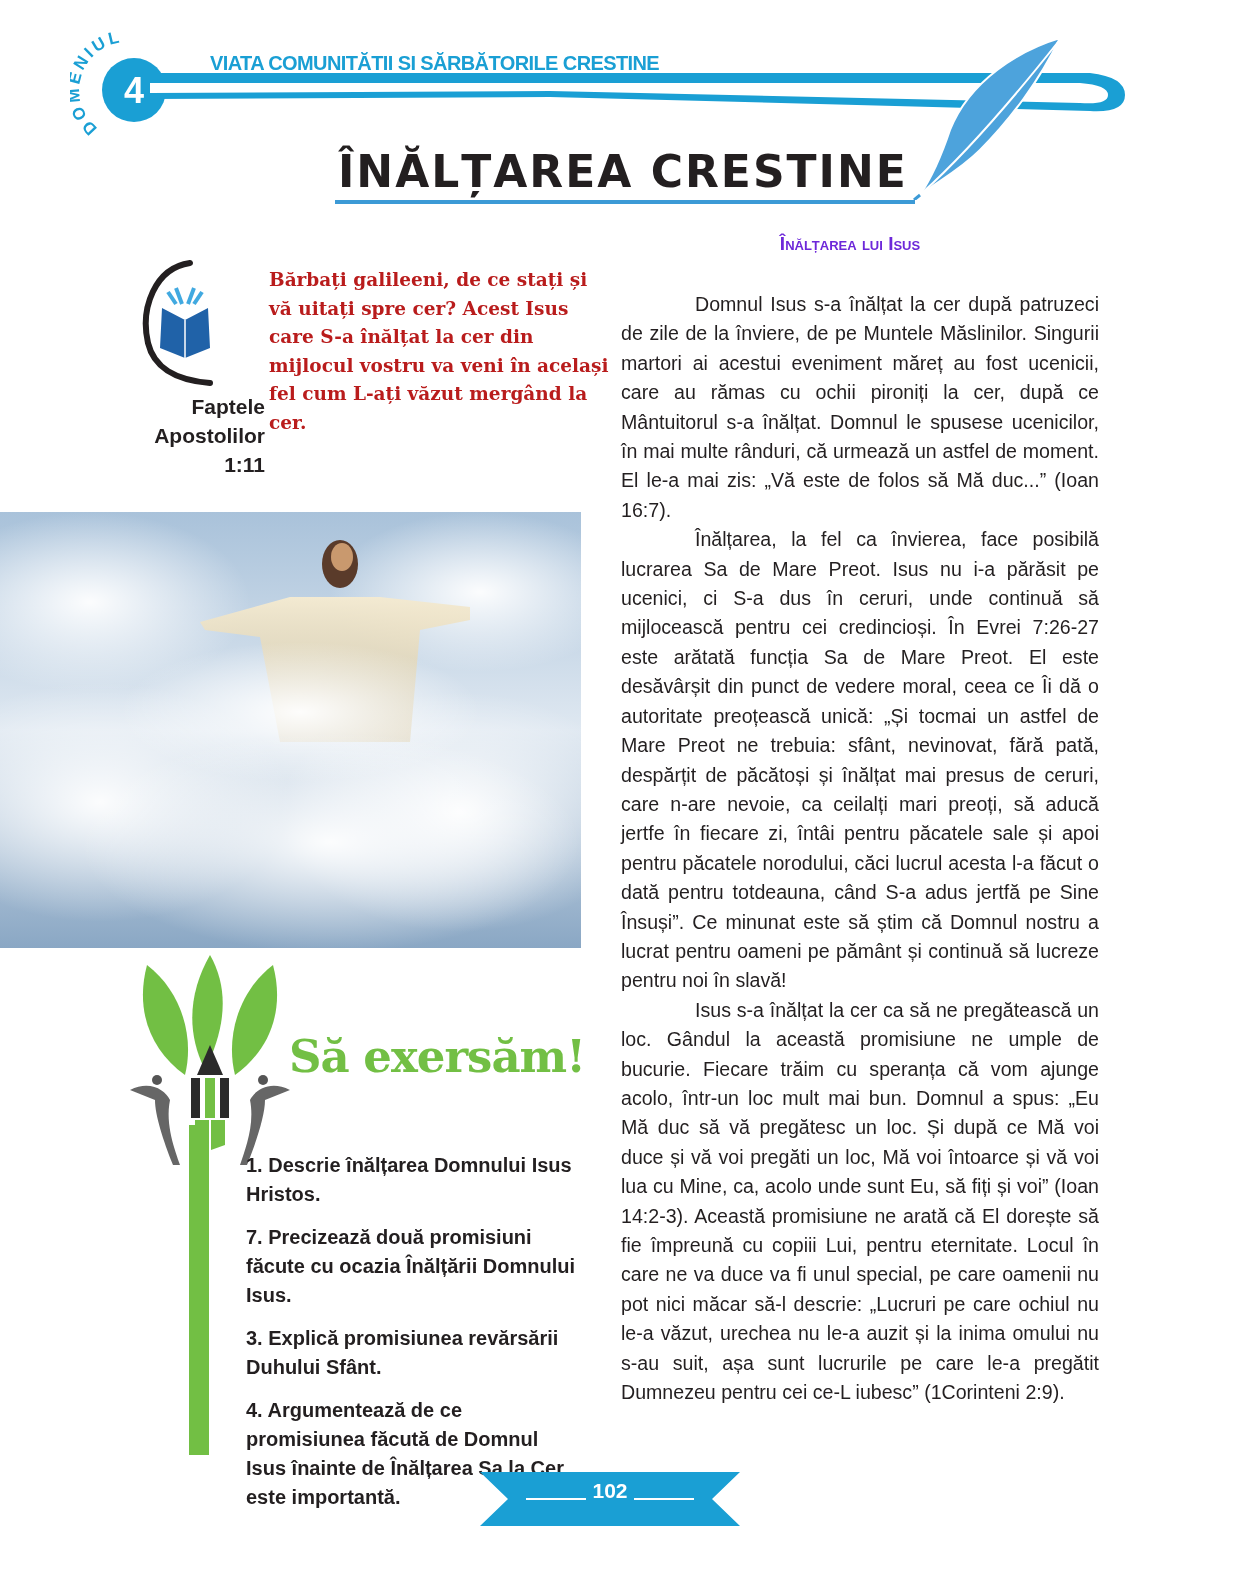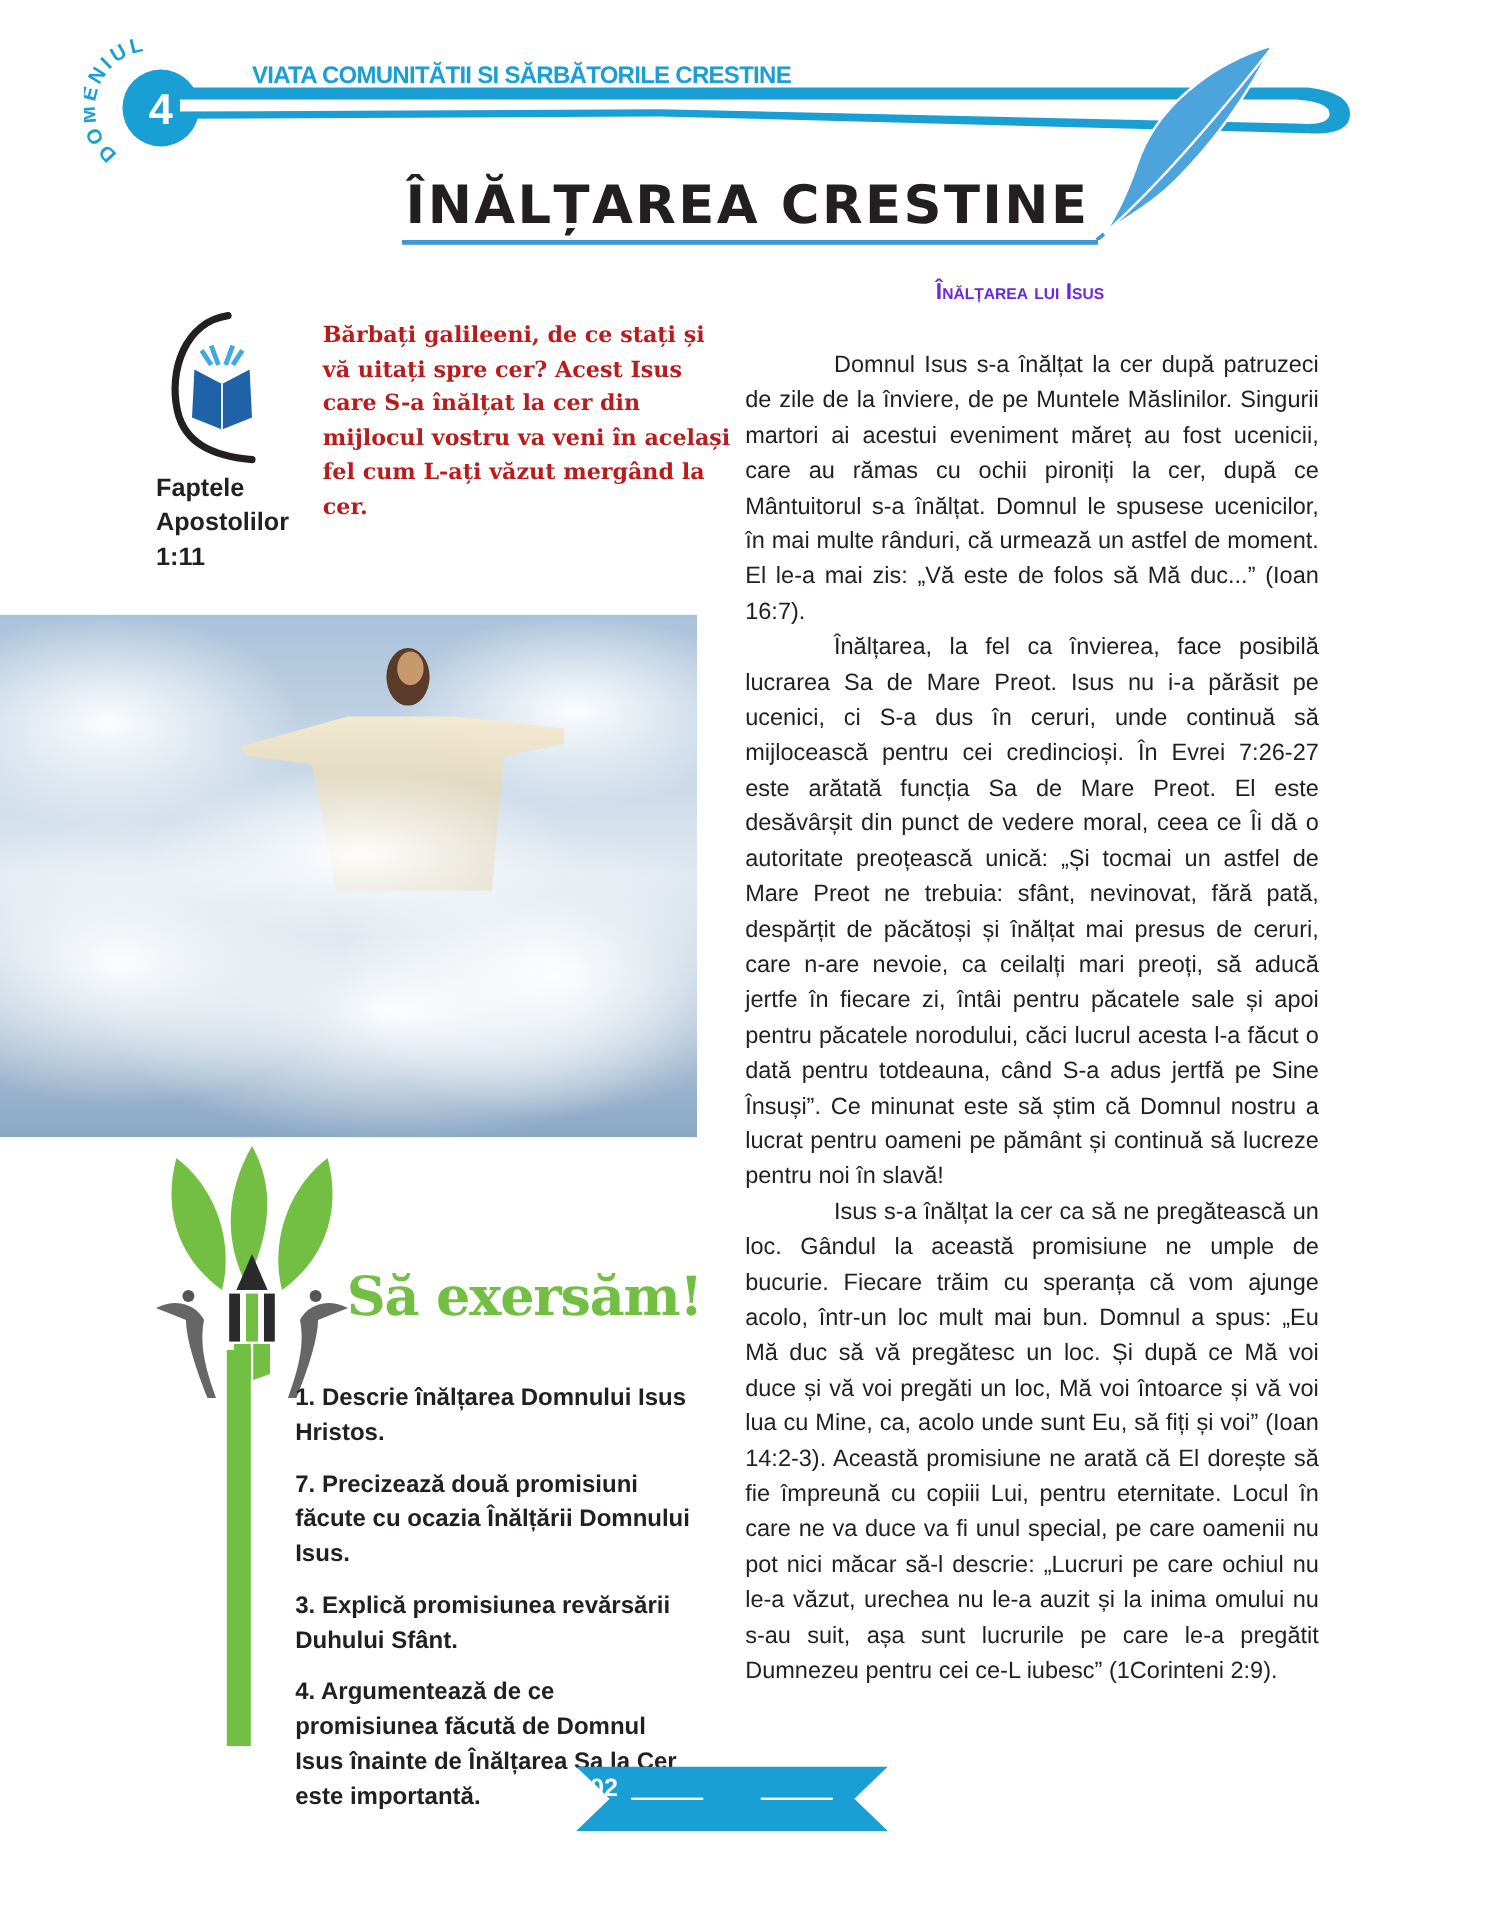--- a/index.html
+++ b/index.html
@@ -10,40 +10,40 @@
   #domain-badge { left:70px; top:30px; width:120px; height:120px; }
   #header-bar { left:150px; top:55px; width:980px; height:70px; }
   #header-title { left:198px; top:52px; font-size:20px; font-weight:bold; color:#1a9fd4; letter-spacing:-0.6px; white-space:nowrap;margin-left:12px; }
   #quill { left:910px; top:30px; width:160px; height:170px; }
 
   #page-title { left:338px; top:146px; font-size:44px; font-weight:bold; color:#231f20; letter-spacing:2px; white-space:nowrap; font-family:"DejaVu Sans", sans-serif; }
   #title-underline { left:335px; top:200px; width:580px; height:4px; background:#3c9ad6; }
 
   
   #bible-icon { left:140px; top:258px; width:90px; height:130px; }
-  #quote-ref { left:130px; top:392px; width:135px; text-align:left; font-size:21px; font-weight:bold; line-height:29px; color:#231f20; }
+  #quote-ref { left:130px; top:392px; width:135px; text-align:right; font-size:21px; font-weight:bold; line-height:29px; color:#231f20; }
   #quote-text { left:269px; top:266px; width:340px; font-family:"DejaVu Serif", serif; font-weight:bold; font-size:18.5px; line-height:28.5px; color:#b91c1c; }
 
   
   #photo { left:0; top:512px; width:581px; height:436px; overflow:hidden; }
 
   
   #exercise-logo { left:125px; top:950px; width:170px; height:510px; }
-  #exercise-heading { left:289px; top:1030px; font-family:"DejaVu Serif", serif; font-weight:900; font-size:45px; color:#72bf44; letter-spacing:-1px; white-space:nowrap;margin-top:24px; }
+  #exercise-heading { left:289px; top:1030px; font-family:"DejaVu Serif", serif; font-weight:900; font-size:45px; color:#72bf44; letter-spacing:-1px; white-space:nowrap; }
   #exercise-list { left:232px; top:1137px; width:360px; font-size:20px; font-weight:bold; line-height:29px; color:#231f20; }
   #exercise-list p { margin:14px; }
 
   
   #section-heading { left:610px; top:233px; width:480px; text-align:center; font-size:19px; font-weight:bold; color:#6d28d9; font-variant:small-caps; }
   #article { left:611px; top:290px; width:478px; font-size:19.6px; line-height:29.4px; color:#231f20; text-align:justify;margin-left:10px; }
   #article p { margin:0; text-indent:74px; }
 
   
   #footer-ribbon { left:480px; top:1472px; width:260px; height:54px; }
-  #page-number { left:480px; top:1479px; width:260px; text-align:left; font-size:21px; font-weight:bold; color:#fff; }
+  #page-number { left:480px; top:1479px; width:260px; text-align:center; font-size:21px; font-weight:bold; color:#fff; }
 </style>
 </head>
 <body>
 
 <svg id="domain-badge" class="abs" viewBox="0 0 120 120">
   <defs>
     <path id="arcpath" d="M 28 98 A 48 48 0 0 1 60 12" fill="none"></path>
   </defs>
   <circle cx="64" cy="60" r="32" fill="#1a9fd4"></circle>
   <text font-family="Liberation Sans, sans-serif" font-weight="bold" font-size="17" fill="#1a9fd4" letter-spacing="3">

